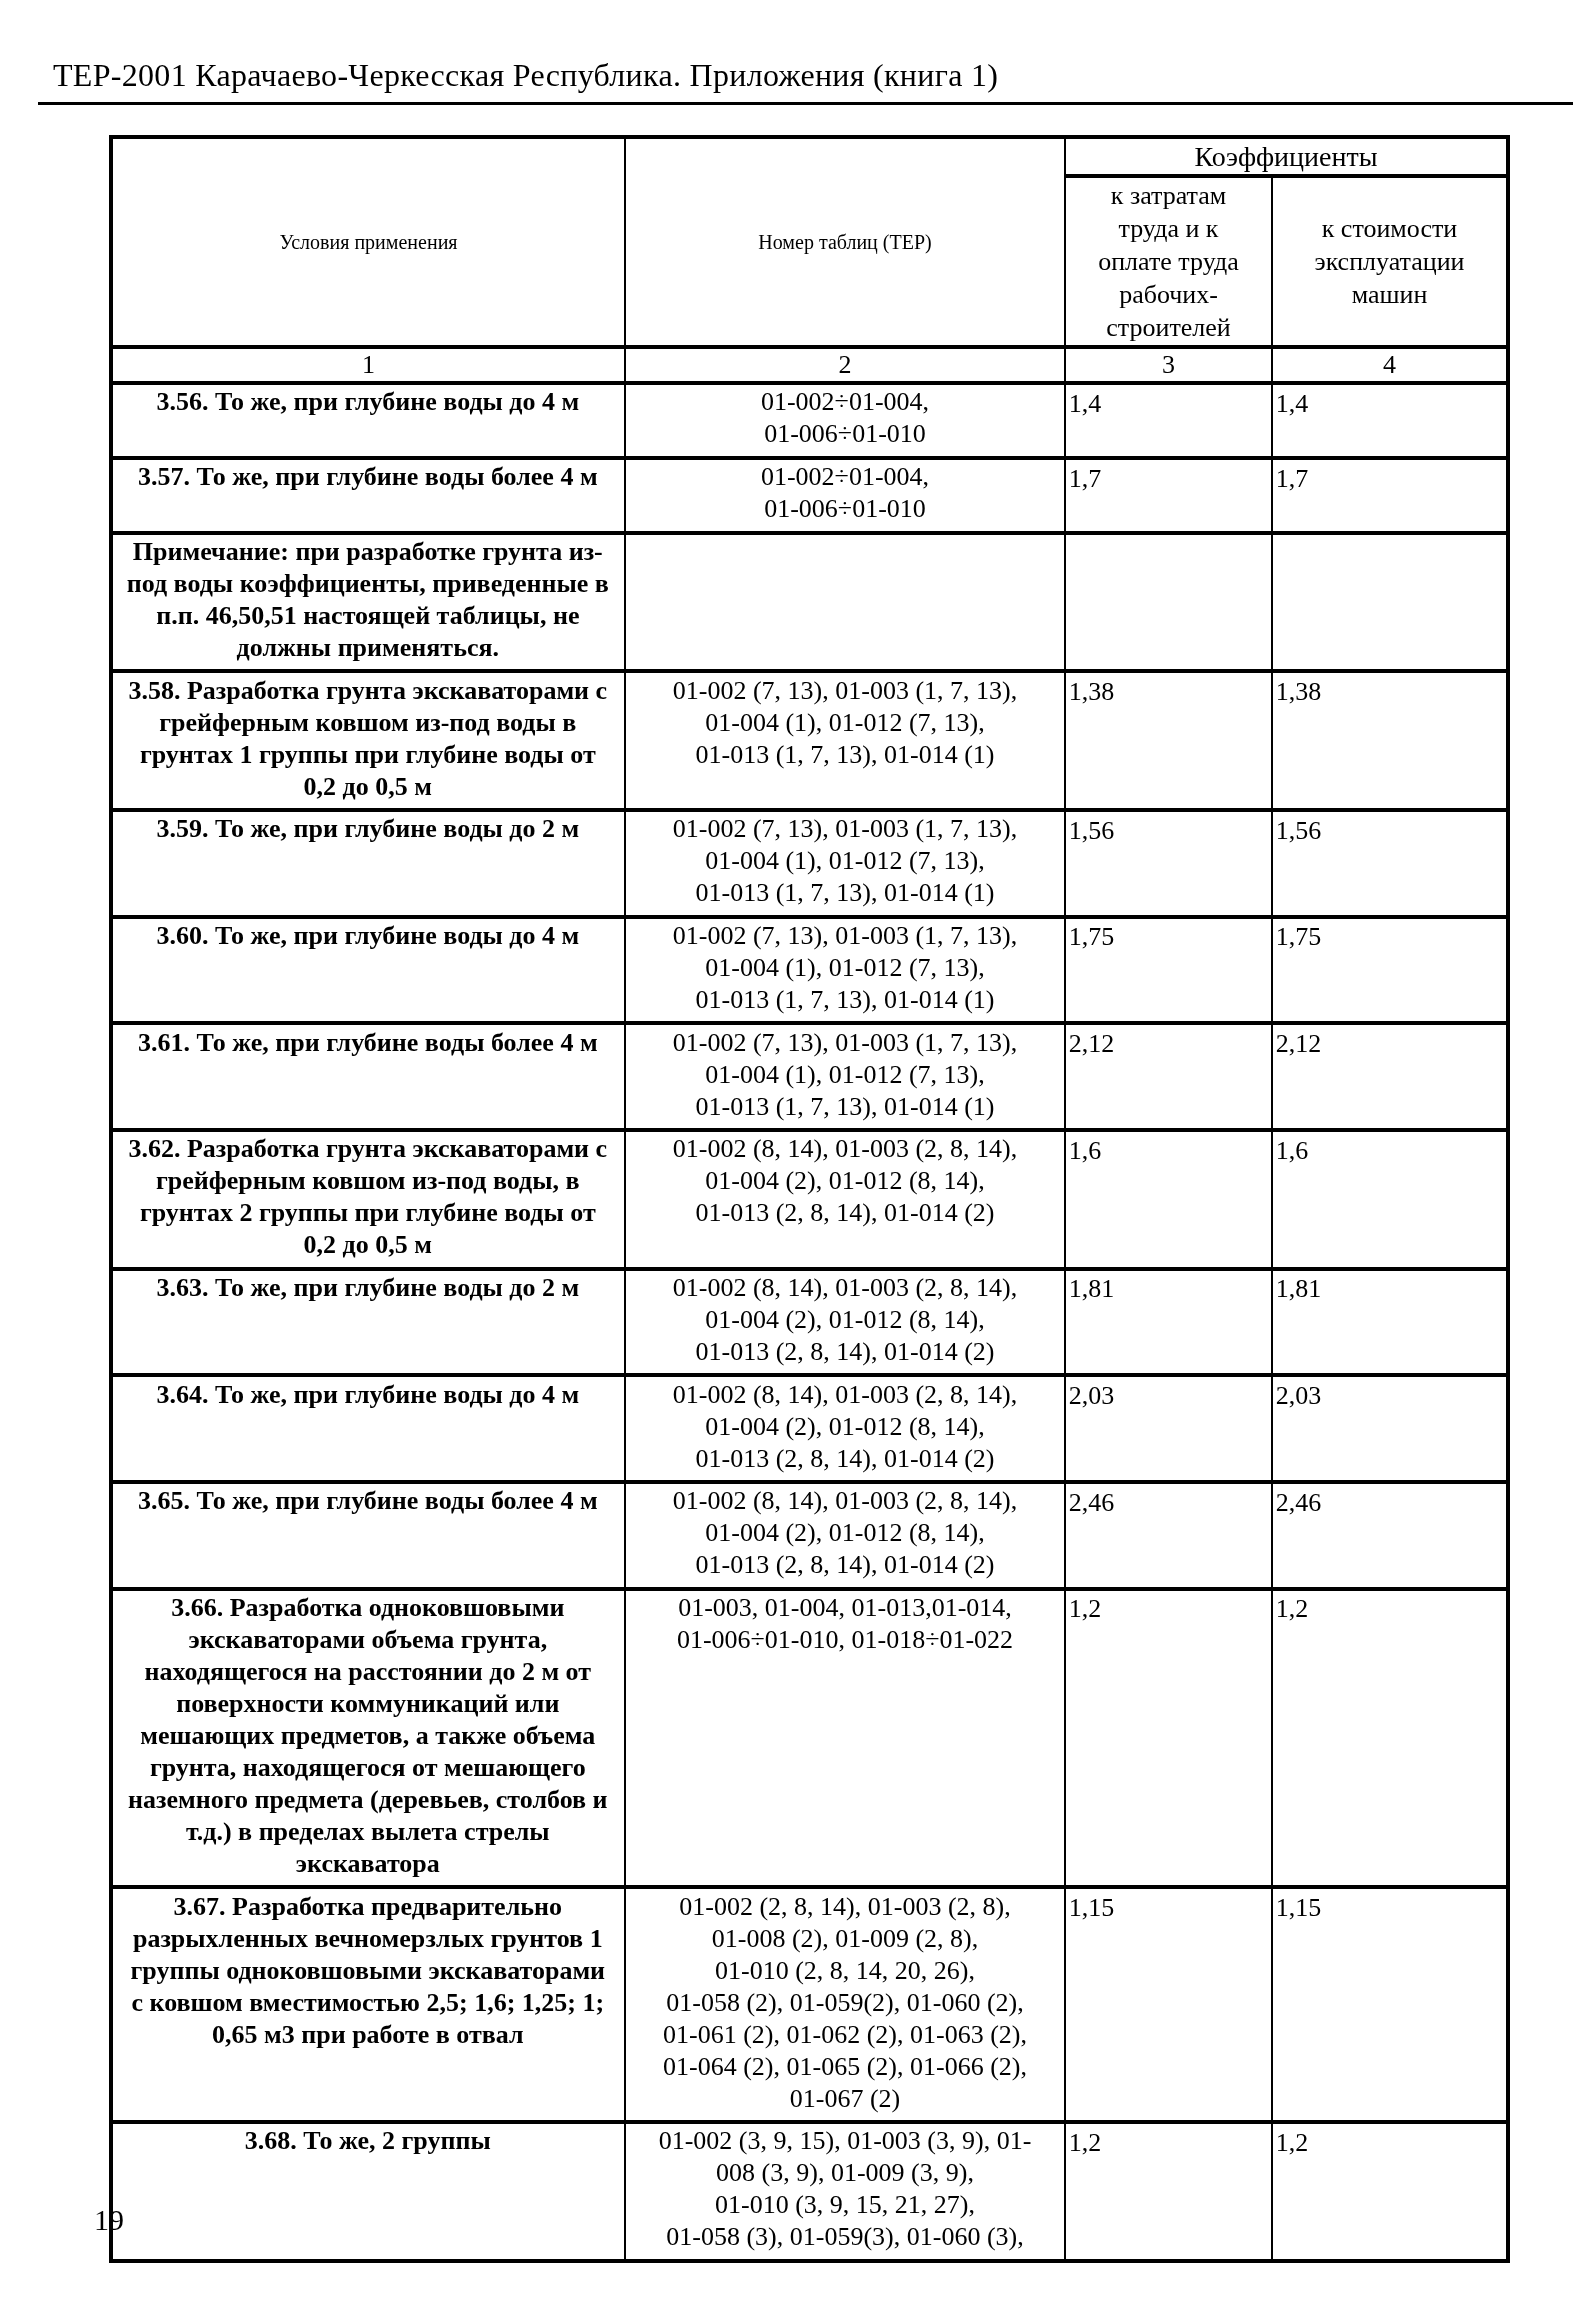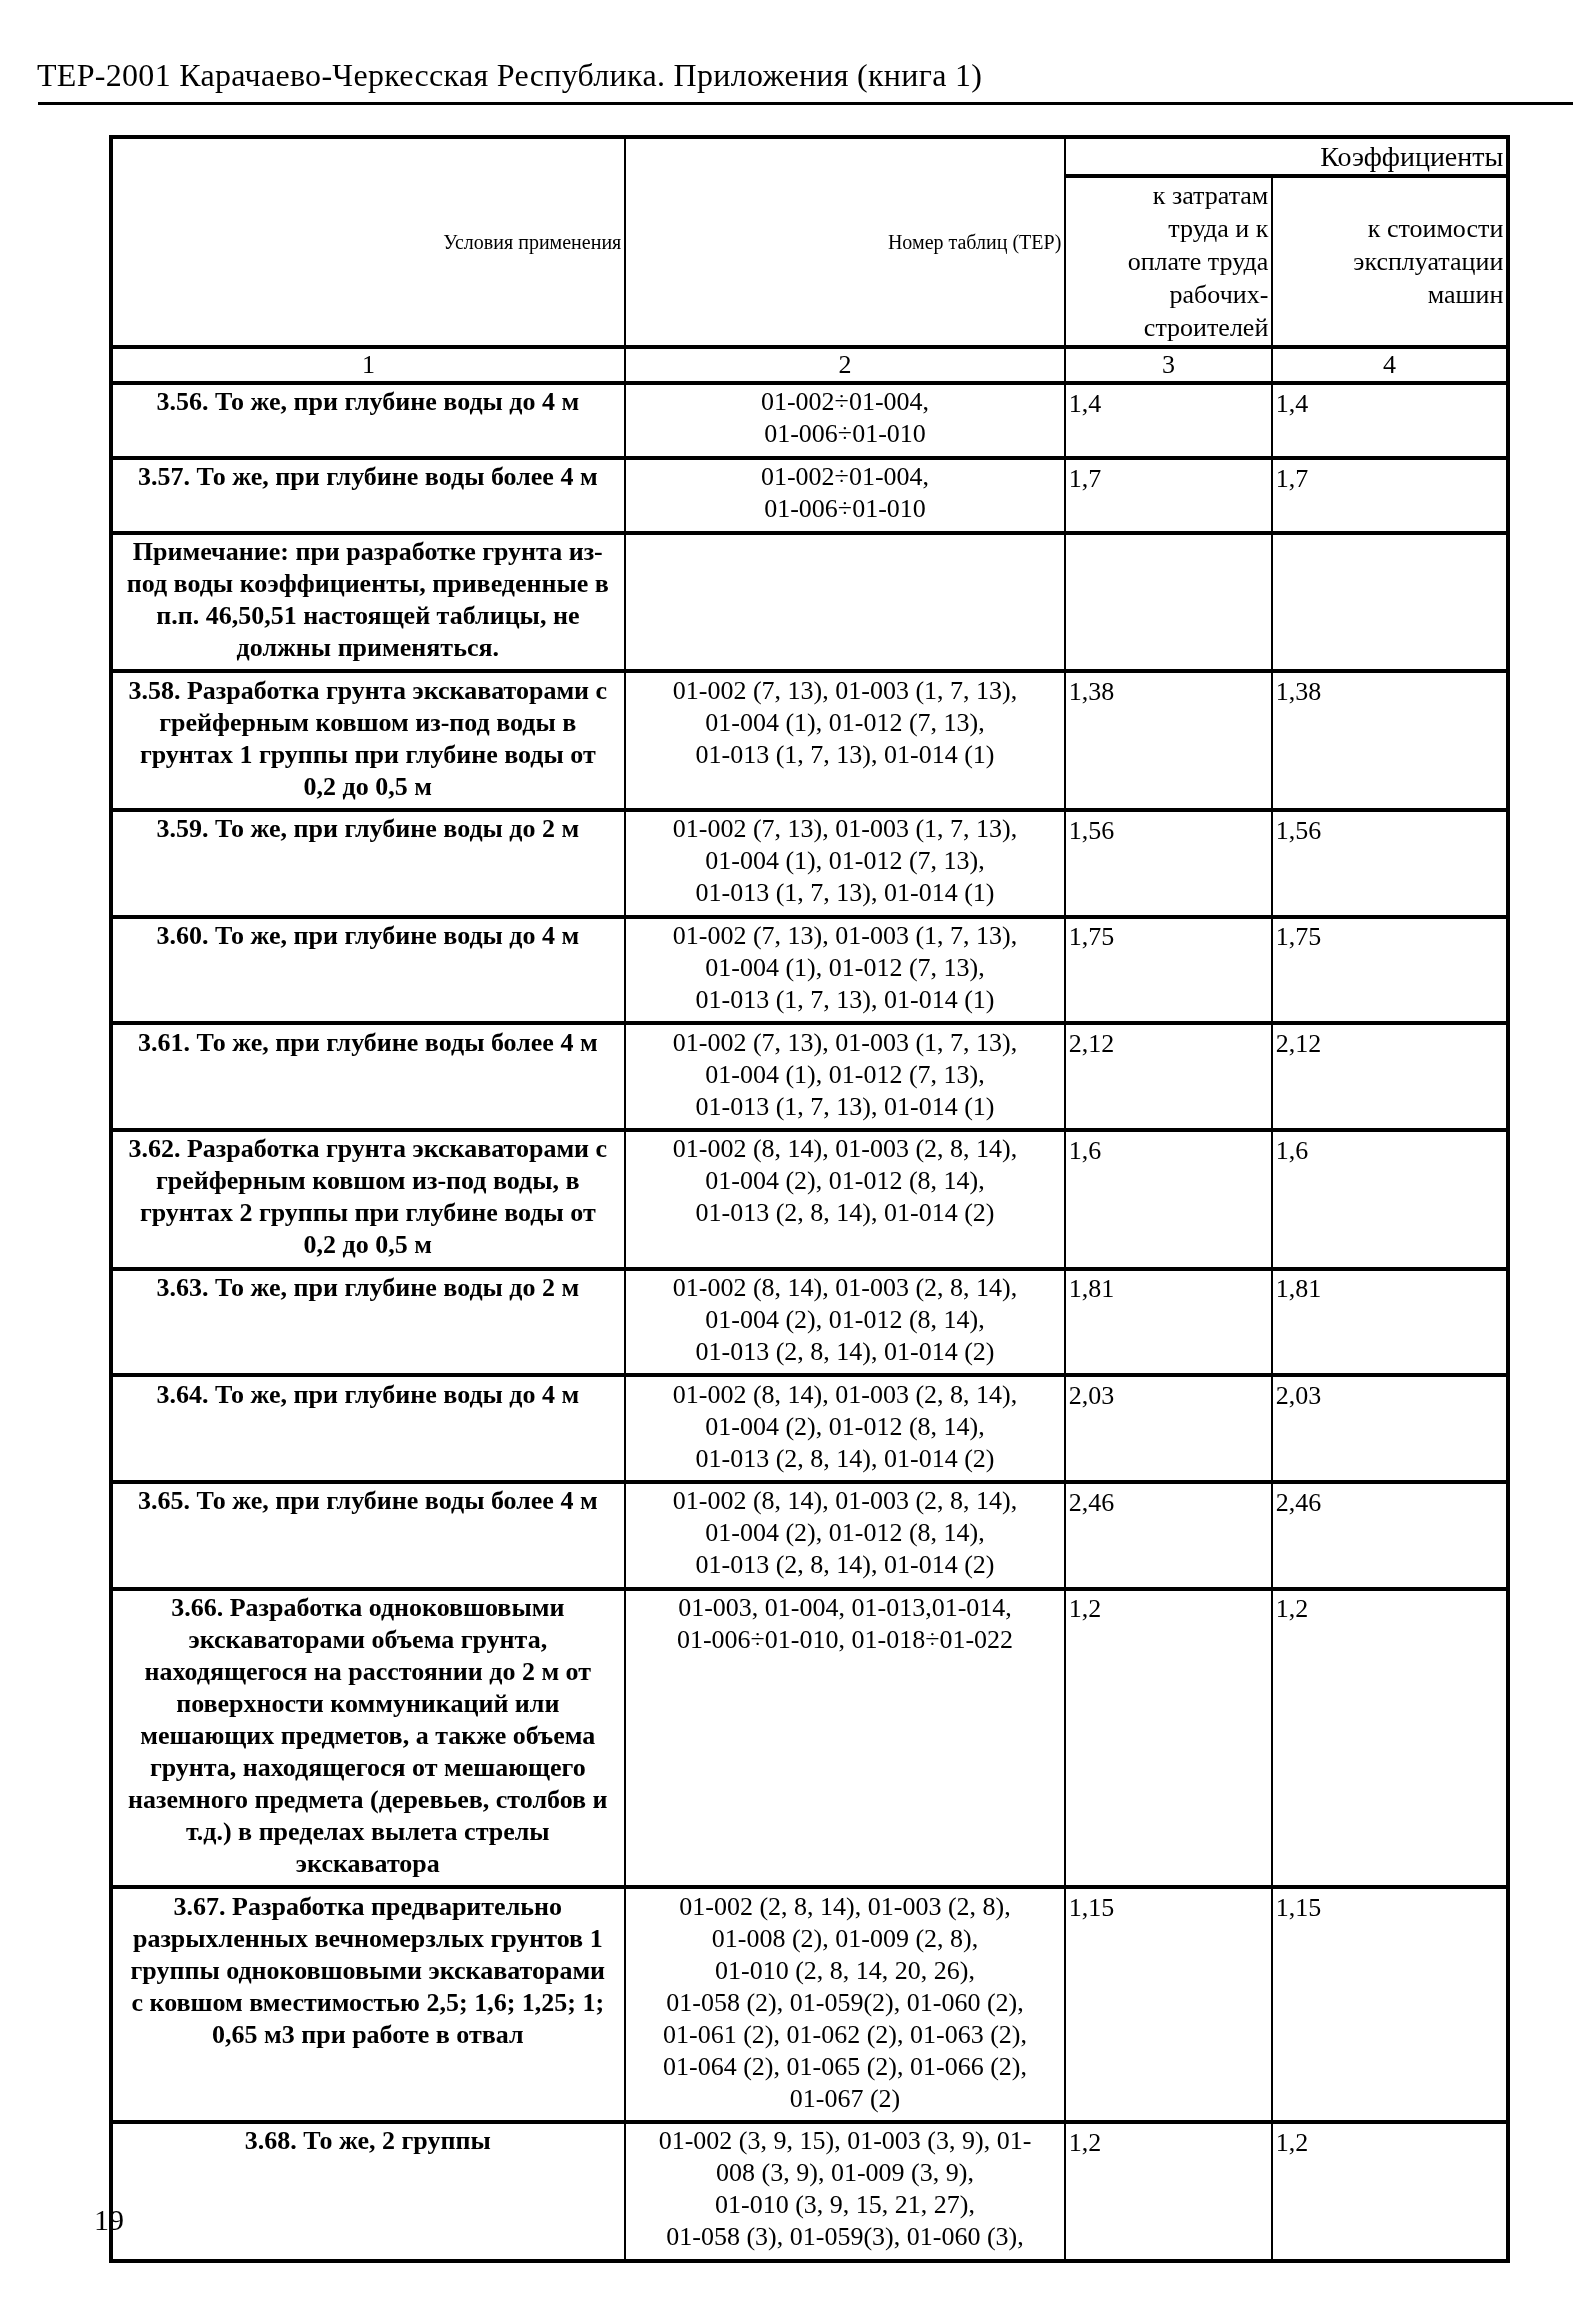--- a/index.html
+++ b/index.html
@@ -7,21 +7,21 @@
     width: 1591px;
     height: 2307px;
     position: relative;
     background: #ffffff;
     color: #000000;
     font-family: "Liberation Serif", serif;
     overflow: hidden;
   }
   .doc-header {
     position: absolute;
-    left: 37px;
+    left: 53px;
     top: 58px;
     font-size: 32px;
     line-height: 35px;
     white-space: nowrap;
     letter-spacing: 0.3px;
   }
   .header-rule {
     position: absolute;
     left: 38px;
     top: 102px;
@@ -45,21 +45,21 @@
   col.w4 { width: 236px; }
   table.coef-table { border: 4.7px solid #000; }
   .coef-table th, .coef-table td {
     border: 2.7px solid #000;
     border-top-width: 4.7px;
     border-bottom-width: 4.7px;
     overflow: hidden;
   }
   .hc {
     font-weight: normal;
-    text-align: right;
+    text-align: center;
     vertical-align: middle;
     white-space: pre-line;
     padding: 1.3px 2.7px;
   }
   .h-conditions, .h-tables { font-size: 20px; }
   .h-coef-group {
     height: 32px;
     line-height: 27px;
     border-bottom-width: 2.7px;
     font-size: 28px;

